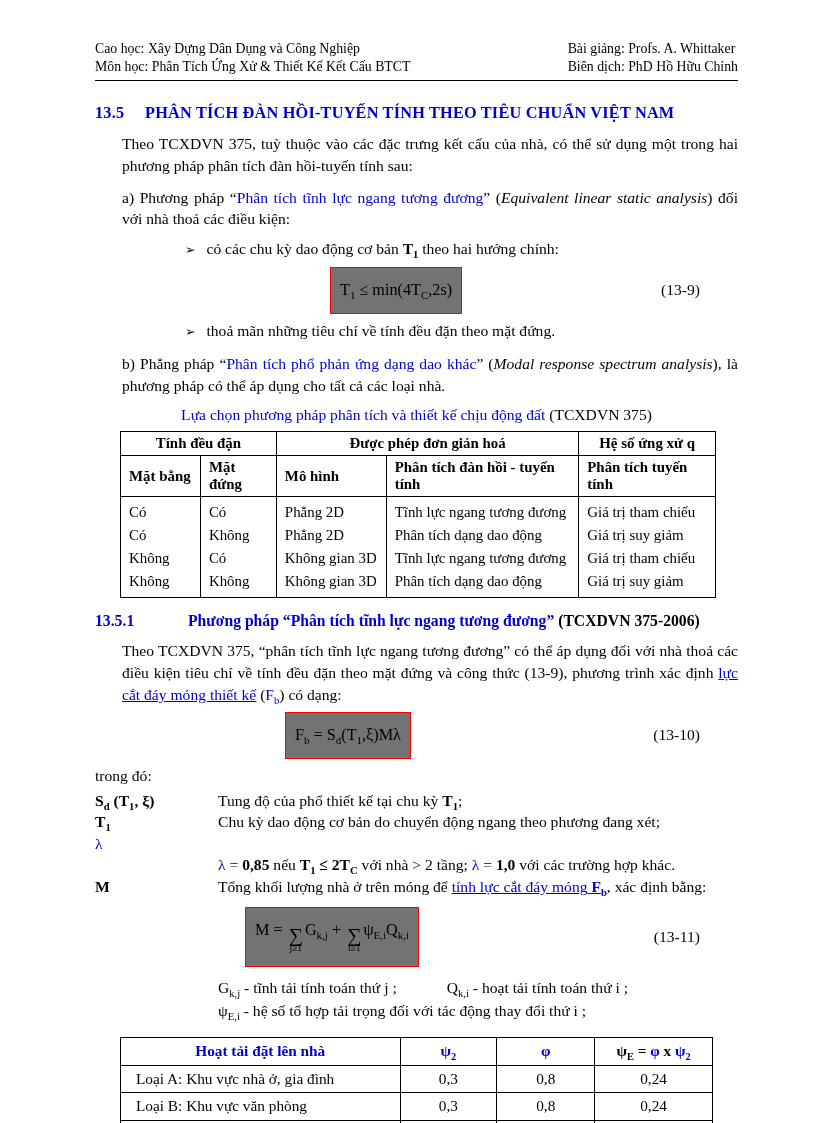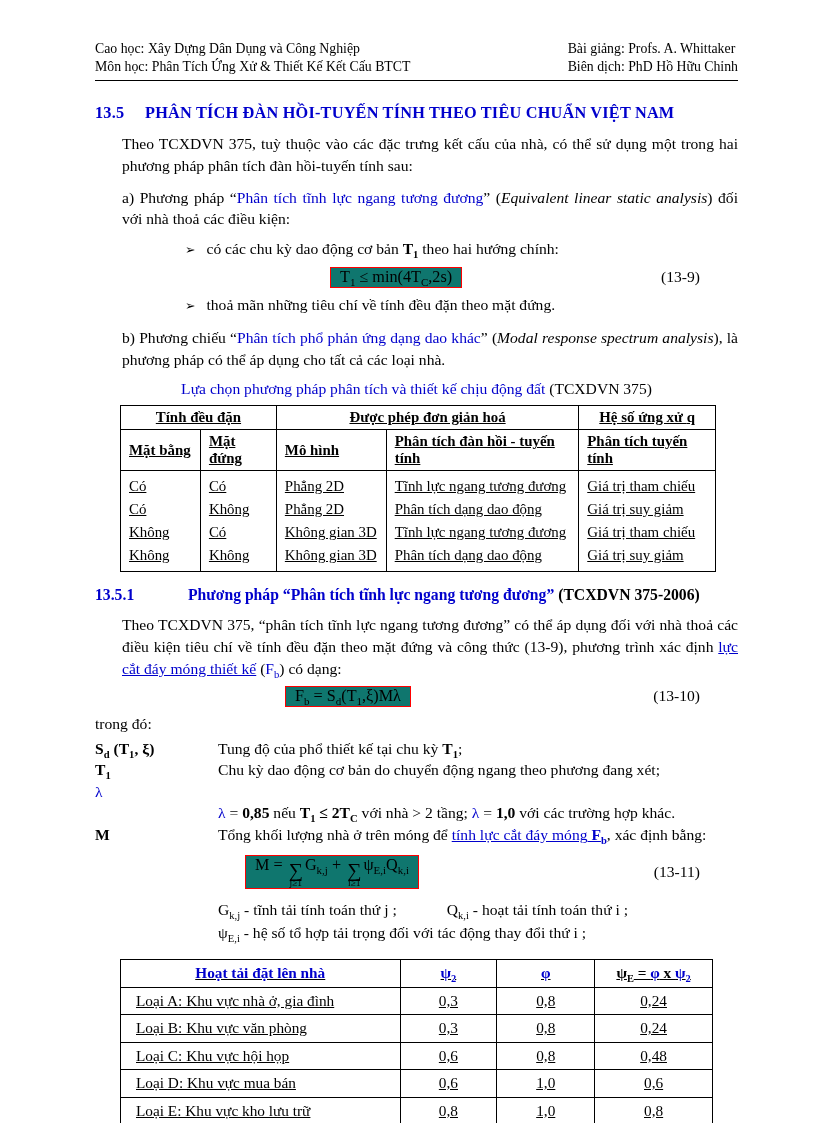--- a/index.html
+++ b/index.html
@@ -23,26 +23,26 @@
   .h1 { display:flex; margin-top:22px; color:#0000CC; font-weight:bold; font-size:16.3px; letter-spacing:0.2px;font-family:Liberation Serif, serif; }
   .h1 .num { width:50px; flex:none; }
 
   p.para { font-size:15.6px; line-height:21.8px; text-align:justify; margin-top:10px; padding-left:27px; }
 
   .bullet { margin-top:8px; padding-left:90px; font-size:15.6px; line-height:21.8px; }
   .bullet .marker { font-family:"DejaVu Sans", sans-serif; font-size:12.5px; margin-right:11px; }
 
   .formula-row { position:relative; margin:6px 0; }
   .formula-row .eq-label { position:absolute; right:38px; top:50%; transform:translateY(-50%); font-size:15.6px; }
-  .fbox { display:inline-block; border:1.6px solid #FF0000; padding:0 9px; font-size:16.2px; background:#0f766e; }
+  .fbox { display:inline-block; border:1.6px solid #FF0000; padding:13px 9px; font-size:16.2px; background:#737373; }
   sub { font-size:68%; line-height:0; }
 
   .caption { text-align:center; margin-top:10px; font-size:15.6px; }
 
-  table { border-collapse:collapse;text-decoration:underline; }
+  table { border-collapse:collapse; }
   .t1 { margin-top:7px; margin-left:25px; width:596px; font-size:14.9px; border:1.8px solid #000; }
   .t1 th, .t1 td { border:1px solid #000; padding:1px 8px; text-align:left; }
   .t1 thead th { font-weight:bold; padding-top:3px; padding-bottom:3px; }
   .t1 thead tr:first-child th { text-align:center; }
   .t1 tbody td { border-top:none; border-bottom:none; line-height:21px; }
   .t1 tbody tr:first-child td { padding-top:5px; }
   .t1 tbody tr:last-child td { padding-bottom:5px; }
 
   .h2 { display:flex; margin-top:14px; font-weight:bold; font-size:15.7px;gap:40px; }
   .h2 .num { width:53px; flex:none; color:#0000CC; }
@@ -99,21 +99,21 @@
 
   <div class="formula-row" style="padding-left:235px;">
     <span class="fbox"><span>T</span><sub>1</sub><span> ≤ min(4T</span><sub>C</sub><span>,2s)</span></span>
     <span class="eq-label red">(13-9)</span>
   </div>
 
   <div class="bullet" style="margin-top:5px;">
     <span class="marker">➢</span><span>thoả mãn những tiêu chí về tính đều đặn theo mặt đứng.</span>
   </div>
 
-  <p class="para"><span>b) Phương chiếu “</span><span class="blue">Phân tích phổ phản ứng dạng dao khác</span><span>” (</span><span class="i">Modal response spectrum analysis</span><span>), là phương pháp có thể áp dụng cho tất cả các loại nhà.</span></p>
+  <p class="para"><span>b) Phẳng pháp “</span><span class="blue">Phân tích phổ phản ứng dạng dao khác</span><span>” (</span><span class="i">Modal response spectrum analysis</span><span>), là phương pháp có thể áp dụng cho tất cả các loại nhà.</span></p>
 
   <div class="caption"><span class="blue">Lựa chọn phương pháp phân tích và thiết kế chịu động đất </span><span class="red">(TCXDVN 375)</span></div>
 
   <table class="t1">
     <colgroup>
       <col style="width:80px">
         <col style="width:76px">
         <col style="width:110px">
         <col style="width:193px">
         <col style="width:137px">

